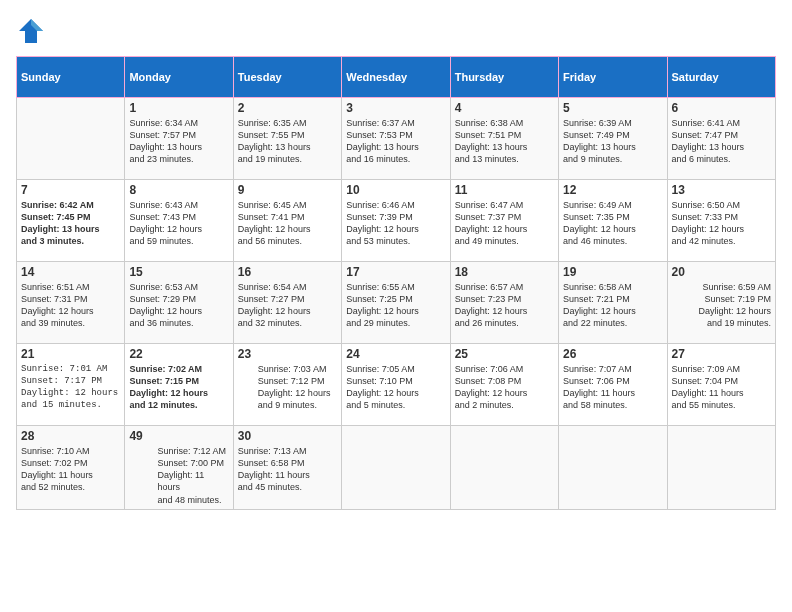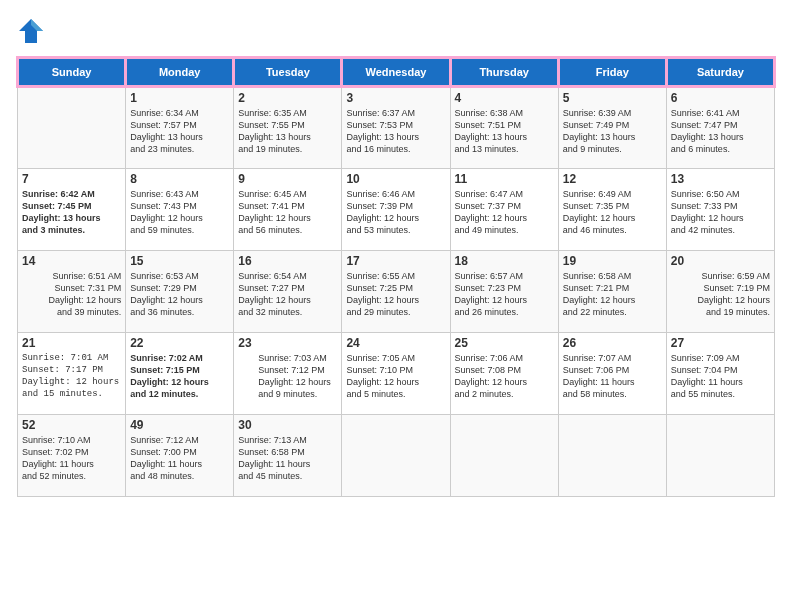--- a/index.html
+++ b/index.html
@@ -51,25 +51,25 @@
       color: #555;
     }
     .calendar {
       width: 100%;
       border-collapse: collapse;
       font-size: 10px;
     }
     .calendar th {
       background: #1a6fc4;
       color: #fff;
-      padding: 7px 4px;
-      text-align: center;
+      padding: 14px 4px;
+      text-align: left;
       font-size: 11px;
       font-weight: bold;
-      border: 3px solid #f9a8d4;
+      border: 1px solid #f9a8d4;
     }
     .calendar td {
       border: 1px solid #ccc;
       vertical-align: top;
       padding: 3px 4px;
       width: 106px;
       min-height: 80px;
       height: 82px;
     }
     .day-num {
@@ -217,21 +217,21 @@
             <span class="day-num">13</span>
             <div class="day-info" style="white-space: pre-line;">Sunrise: 6:50 AM
 Sunset: 7:33 PM
 Daylight: 12 hours
 and 42 minutes.</div>
           </td>
         </tr>
         <tr>
           <td>
             <span class="day-num">14</span>
-            <div class="day-info" style="white-space: pre-line; text-align: right;">Sunrise: 6:51 AM
+            <div class="day-info" style="white-space: pre-line;">Sunrise: 6:51 AM
 Sunset: 7:31 PM
 Daylight: 12 hours
 and 39 minutes.</div>
           </td>
           <td>
             <span class="day-num">15</span>
             <div class="day-info" style="white-space: pre-line;">Sunrise: 6:53 AM
 Sunset: 7:29 PM
 Daylight: 12 hours
 and 36 minutes.</div>
@@ -318,29 +318,29 @@
           <td>
             <span class="day-num">27</span>
             <div class="day-info" style="white-space: pre-line;">Sunrise: 7:09 AM
 Sunset: 7:04 PM
 Daylight: 11 hours
 and 55 minutes.</div>
           </td>
         </tr>
         <tr>
           <td>
-            <span class="day-num">52</span>
+            <span class="day-num">28</span>
             <div class="day-info" style="white-space: pre-line;">Sunrise: 7:10 AM
 Sunset: 7:02 PM
 Daylight: 11 hours
 and 52 minutes.</div>
           </td>
           <td>
             <span class="day-num">49</span>
-            <div class="day-info" style="white-space: pre-line;">Sunrise: 7:12 AM
+            <div class="day-info" style="white-space: pre-line; margin-left: 28px;">Sunrise: 7:12 AM
 Sunset: 7:00 PM
 Daylight: 11 hours
 and 48 minutes.</div>
           </td>
           <td>
             <span class="day-num">30</span>
             <div class="day-info" style="white-space: pre-line;">Sunrise: 7:13 AM
 Sunset: 6:58 PM
 Daylight: 11 hours
 and 45 minutes.</div>

